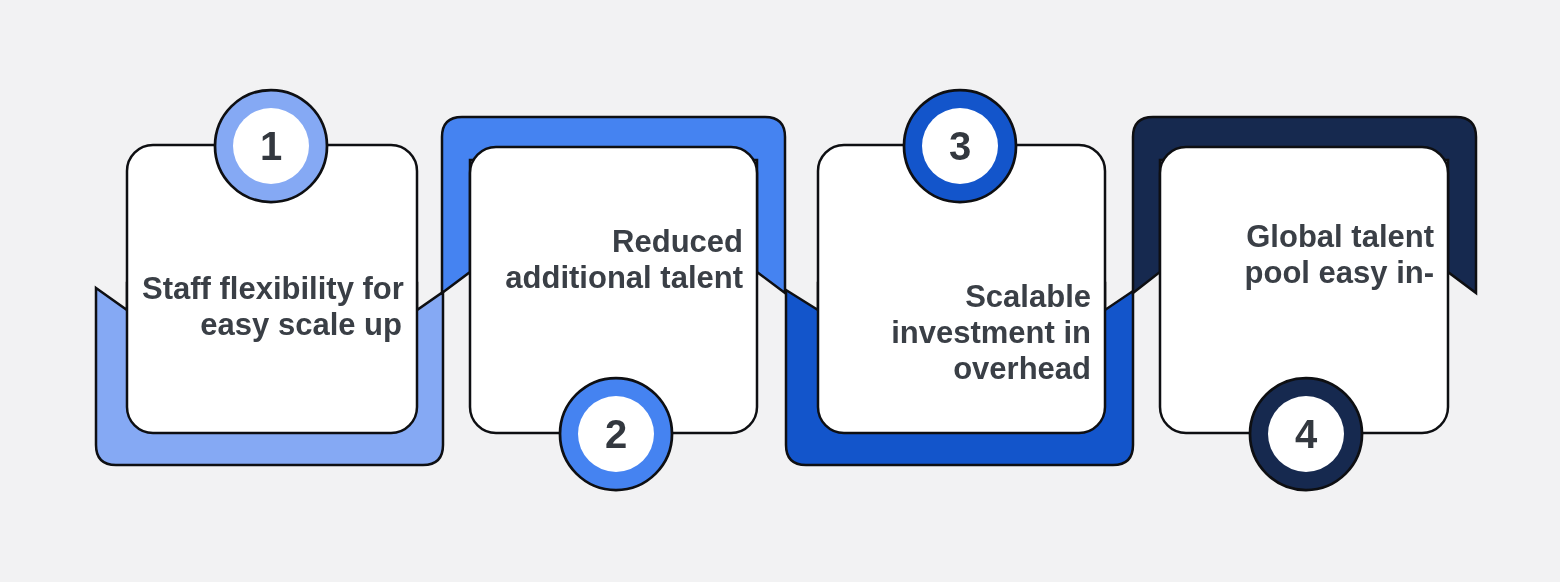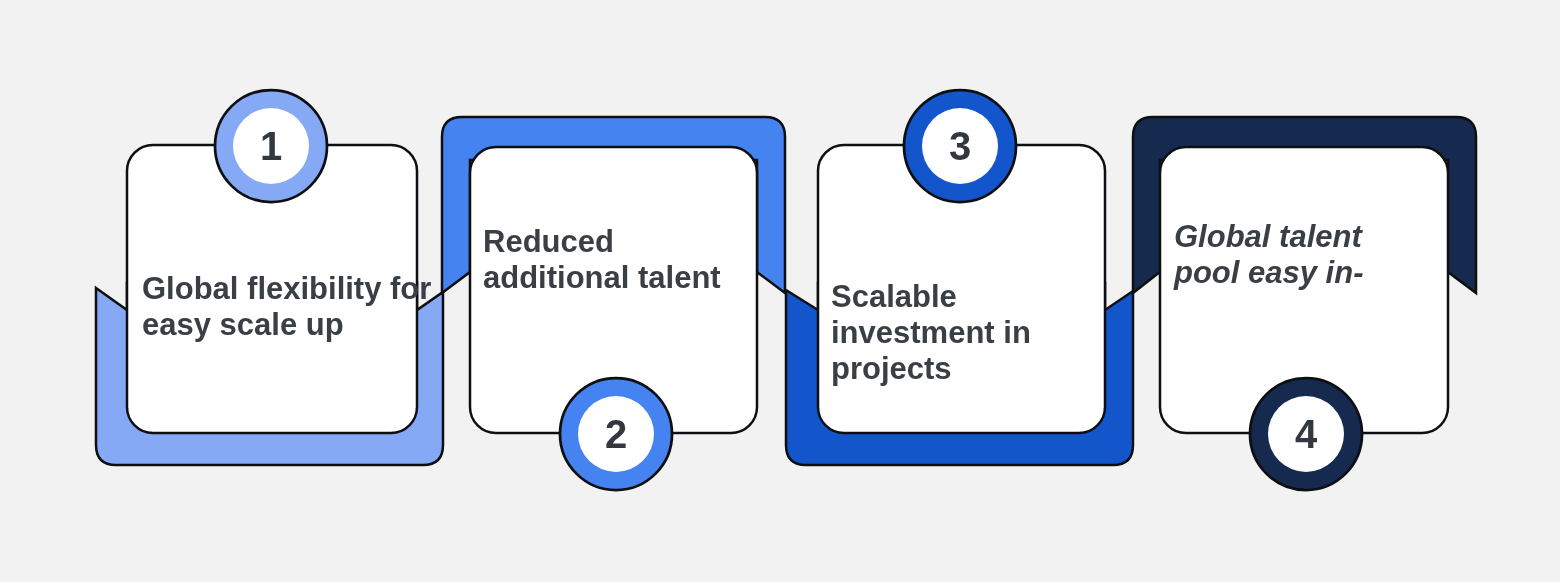--- a/index.html
+++ b/index.html
@@ -8,21 +8,21 @@
     width: 1560px;
     height: 582px;
     background: #f2f2f3;
     overflow: hidden;
     font-family: "Liberation Sans", sans-serif;
   }
   .stage svg { position: absolute; left: 0; top: 0; }
   .card-text {
     position: absolute;
     width: 260px;
-    text-align: left;
+    text-align: right;
     font-size: 31px;
     font-weight: 700;
     line-height: 36px;
     color: #3a3f46;
   }
   .card-text .line { white-space: nowrap; }
   .badge-number {
     position: absolute;
     width: 80px;
     height: 80px;
@@ -30,21 +30,21 @@
     align-items: center;
     justify-content: center;
     font-size: 40px;
     font-weight: 700;
     color: #33383f;
   }
   
   .t1 { left: 142px;  top: 271px; }
   .t2 { left: 483px;  top: 224px; }
   .t3 { left: 831px;  top: 264px; margin-top: 15px; }
-  .t4 { left: 1174px; top: 219px; font-style: italic; }
+  .t4 { left: 1174px; top: 219px; }
   .n1 { left: 231px;  top: 106px; }
   .n2 { left: 576px;  top: 394px; }
   .n3 { left: 920px;  top: 106px; }
   .n4 { left: 1266px; top: 394px; }
 </style>
 </head>
 <body>
 
 <div class="stage">
 
@@ -79,31 +79,31 @@
     <circle cx="1306" cy="434" r="56" stroke="#0e0f12" stroke-width="2.75" fill="#16294f"></circle>
     <circle cx="1306" cy="434" r="38" fill="#ffffff"></circle>
   </svg>
 
   <div class="badge-number n1">1</div>
   <div class="badge-number n2">2</div>
   <div class="badge-number n3">3</div>
   <div class="badge-number n4">4</div>
 
   <div class="card-text t1">
-    <div class="line">Global flexibility for</div>
+    <div class="line">Staff flexibility for</div>
     <div class="line">easy scale up</div>
     <div class="line"></div>
   </div>
   <div class="card-text t2">
     <div class="line">Reduced</div>
     <div class="line">additional talent</div>
   </div>
   <div class="card-text t3">
     <div class="line">Scalable</div>
     <div class="line">investment in</div>
-    <div class="line">projects</div>
+    <div class="line">overhead</div>
   </div>
   <div class="card-text t4">
     <div class="line">Global talent</div>
     <div class="line">pool easy in-</div>
   </div>
 
 </div>
 
 </body></html>

